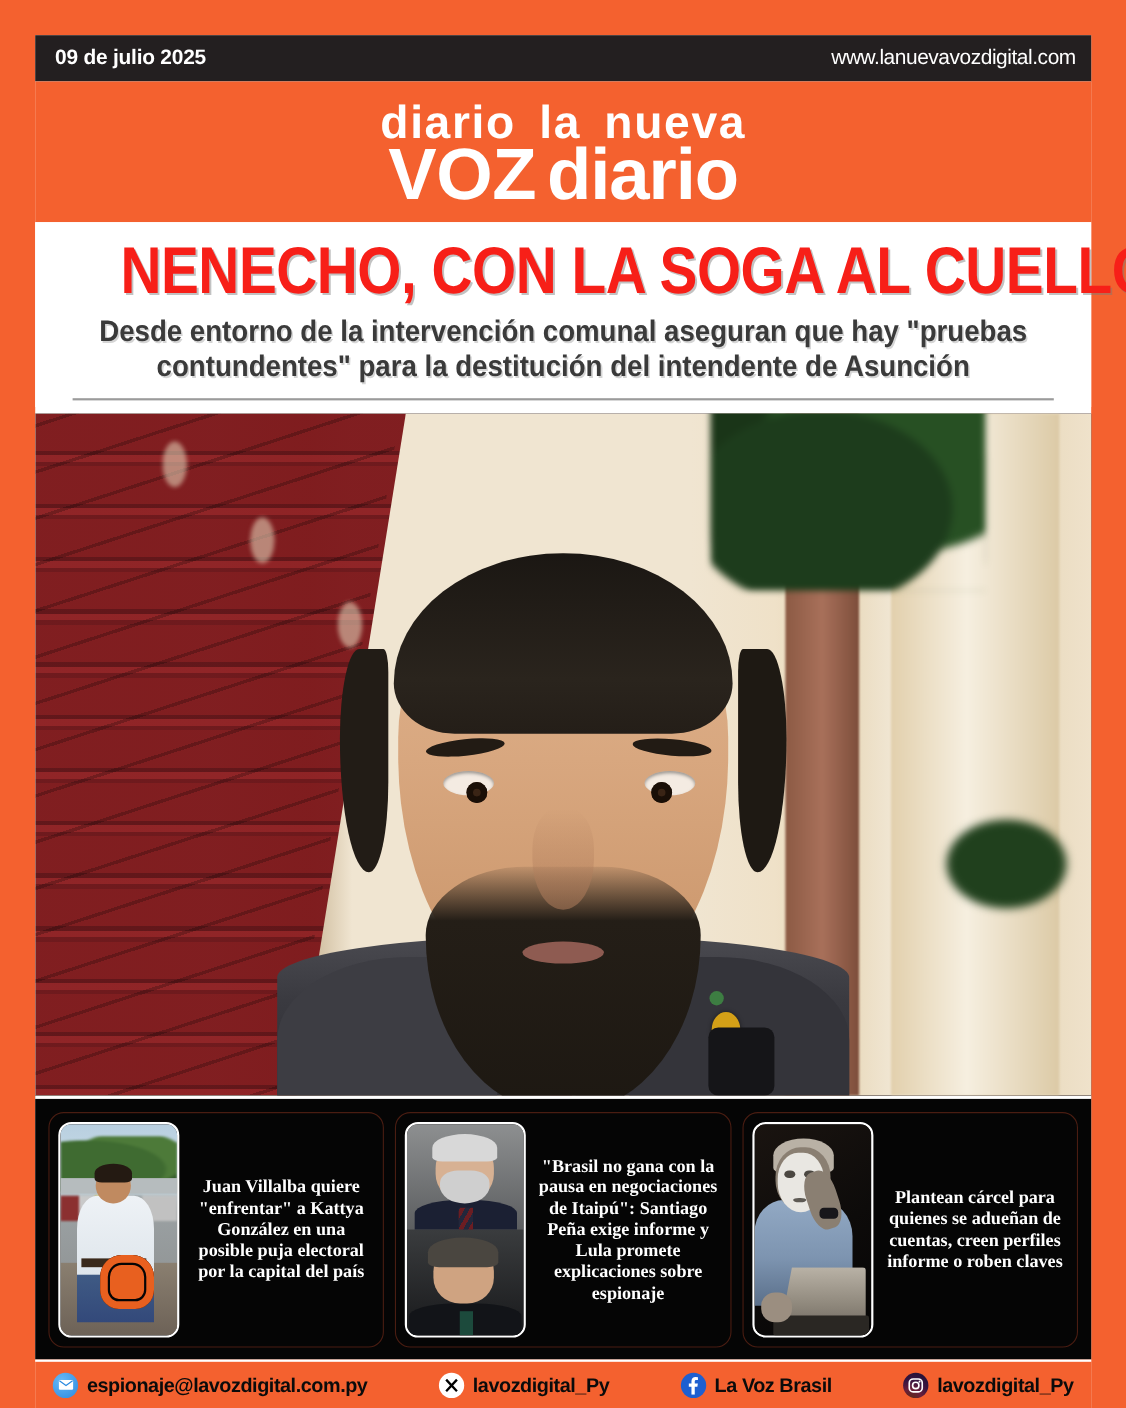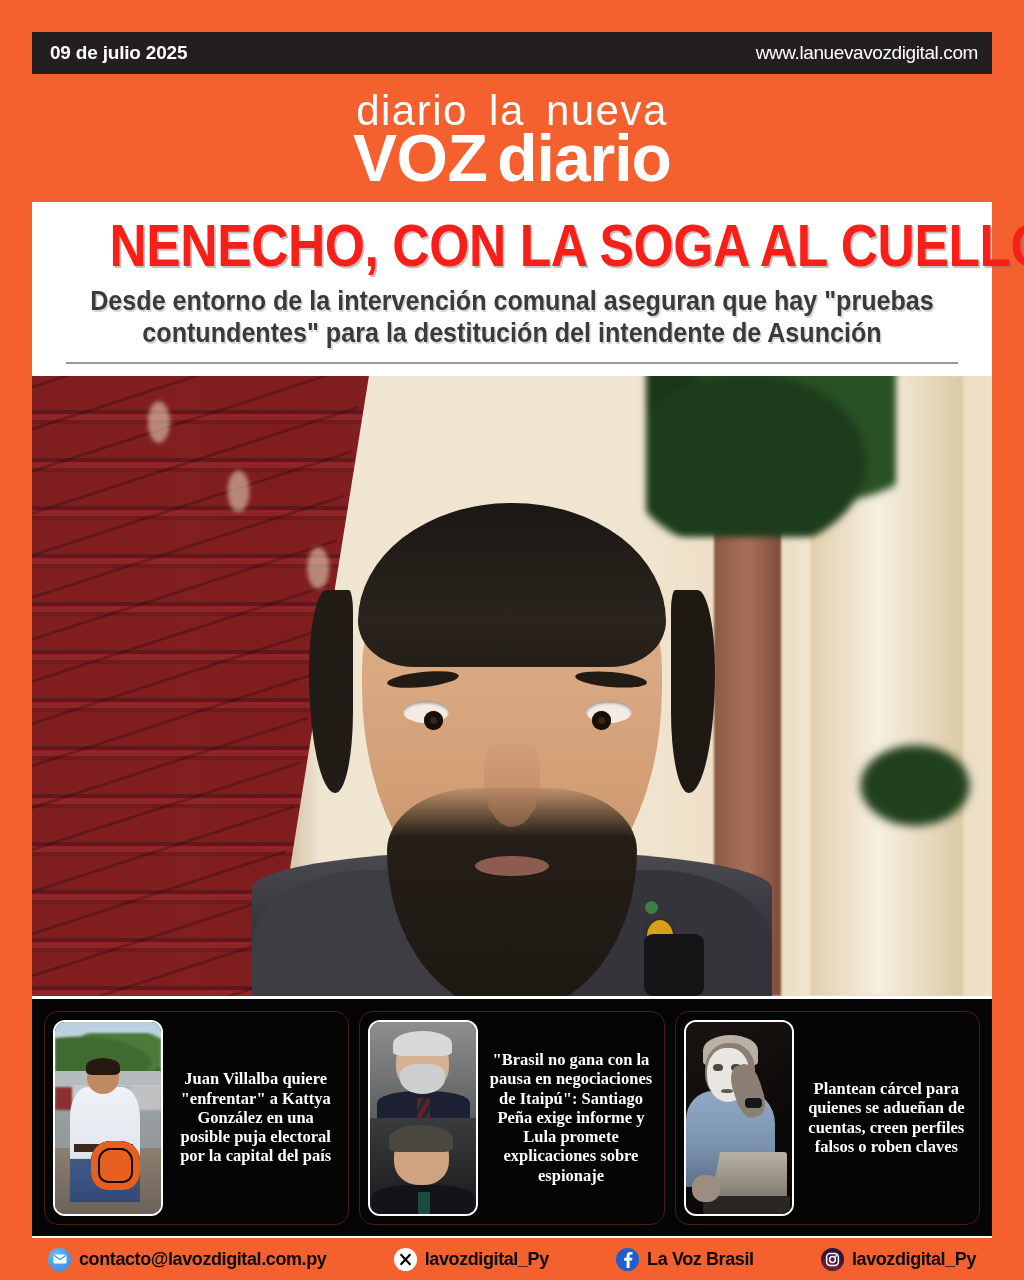--- a/index.html
+++ b/index.html
@@ -60,21 +60,21 @@
     flex: 0 0 auto;
     display: flex;
     flex-direction: column;
     align-items: center;
     justify-content: center;
     padding-top: 2px;
   }
   .logo-line1 {
     color: #ffffff;
     font-size: 42px;
-    font-weight: normal;
+    font-weight: bold;
     letter-spacing: 1.5px;
     line-height: 0.98;
     word-spacing: 8px;
   }
   .logo-line2 {
     display: flex;
     align-items: center;
     line-height: 0.9;
     margin-top: -2px;
   }
@@ -565,35 +565,35 @@
             <div class="t3-mask"></div>
           <div class="t3-eye-l"></div>
             <div class="t3-eye-r"></div>
             <div class="t3-mouth"></div>
           <div class="t3-arm"></div>
             <div class="t3-watch"></div>
           <div class="t3-laptop"></div>
             <div class="t3-keys"></div>
             <div class="t3-hand"></div>
         </div>
-        <div class="card-text">Plantean cárcel para quienes se adueñan de cuentas, creen perfiles falsos o roben claves</div>
+        <div class="card-text">Plantean cárcel para quienes se adueñan de cuentas, creen perfiles informe o roben claves</div>
       </div>
 
     </div>
 
     <div class="footer">
 
       <div class="social">
         <span class="ico ico-mail">
           <svg width="14" height="10" viewBox="0 0 14 10">
             <rect x="0.5" y="0.5" width="13" height="9" rx="1.2" fill="#fff"></rect>
             <path d="M1 1.3 L7 5.6 L13 1.3" stroke="#2b8ae0" stroke-width="1.1" fill="none"></path>
           </svg>
         </span>
-        <span class="social-label">contacto@lavozdigital.com.py</span>
+        <span class="social-label">espionaje@lavozdigital.com.py</span>
       </div>
 
       <div class="social">
         <span class="ico ico-x">
           <svg width="13" height="13" viewBox="0 0 13 13">
             <path d="M1.6 1.2 L11.4 11.8 M11.4 1.2 L1.6 11.8" stroke="#000" stroke-width="2.1" stroke-linecap="butt"></path>
           </svg>
         </span>
         <span class="social-label">lavozdigital_Py</span>
       </div>

